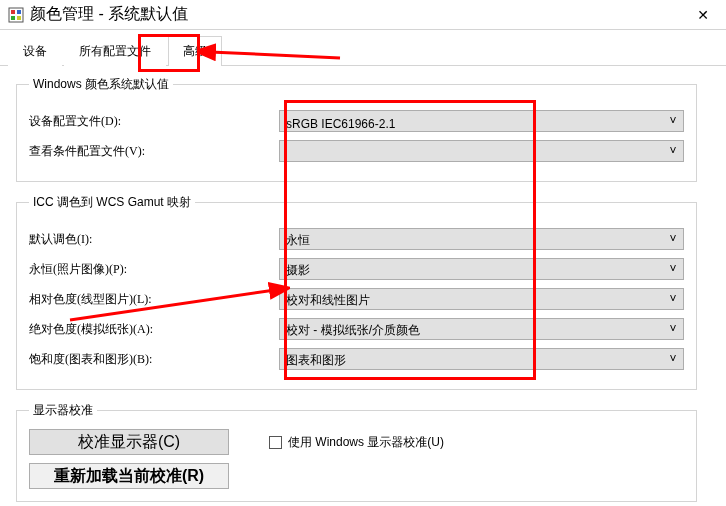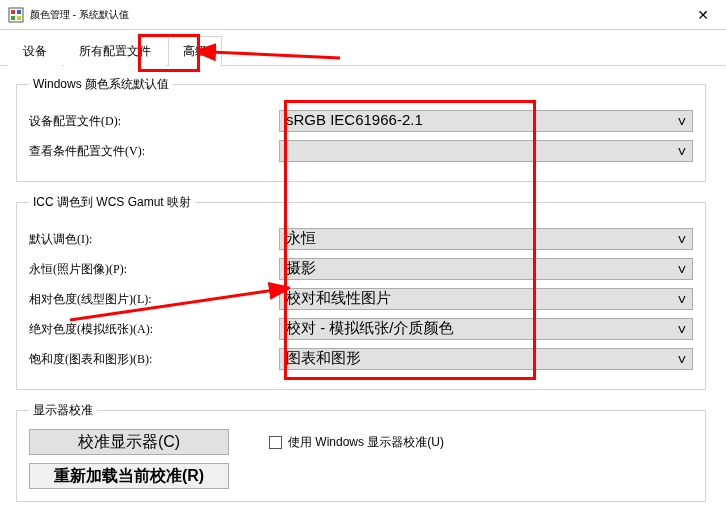--- a/index.html
+++ b/index.html
@@ -24,21 +24,21 @@
   }
   .titlebar .app-icon {
     width: 16px;
     height: 16px;
     margin-right: 6px;
     display: inline-flex;
     align-items: center;
     justify-content: center;
   }
   .titlebar .title {
-    font-size: 10px;
+    font-size: 16px;
   }
   .titlebar .close {
     position: absolute;
     right: 0;
     top: 0;
     width: 46px;
     height: 30px;
     display: flex;
     align-items: center;
     justify-content: center;
@@ -65,21 +65,21 @@
   }
   .tab.active {
     border-color: #d4d4d4;
     background: #fff;
   }
   .content {
     padding: 10px 16px;
   }
   fieldset {
     border: 1px solid #d4d4d4;
-    margin: 0 4px 12px 0;
+    margin: 0 13px 12px 0;
     padding: 10px 12px 12px 12px;
   }
   legend {
     padding: 0 4px;
     font-size: 12px;
   }
   .row {
     display: flex;
     align-items: center;
     margin: 6px 0;
@@ -92,25 +92,25 @@
   }
   .row .val {
     flex: 1;
   }
   .combo {
     width: 100%;
     height: 22px;
     border: 1px solid #adadad;
     background: #e1e1e1;
     display: flex;
-    align-items: flex-start;
-    padding: 0 22px 12px 6px;
+    align-items: flex-end;
+    padding: 0 22px 0 6px;
     position: relative;
     cursor: pointer;
-    font-size: 15px;
+    font-size: 12px;
   }
   .combo .chev {
     position: absolute;
     right: 4px;
     top: 50%;
     transform: translateY(-50%);
     width: 12px;
     height: 12px;
     display:flex;align-items:center;justify-content:center;
   }

